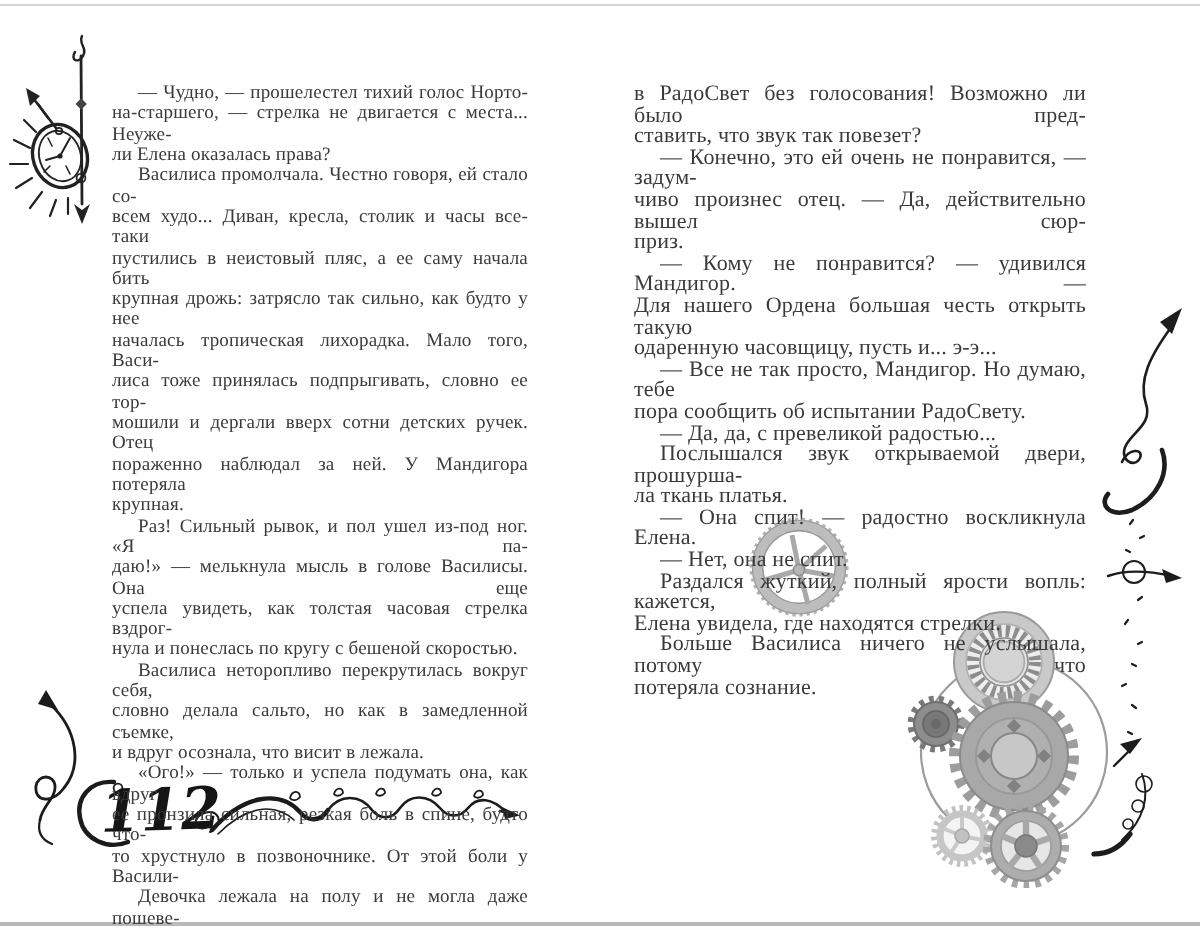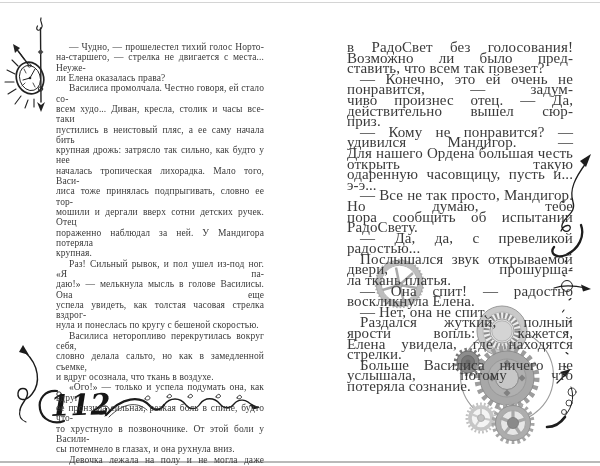--- a/index.html
+++ b/index.html
@@ -5,21 +5,21 @@
   html,body{margin:0;padding:0;background:#ffffff;}
   .book{
     position:relative;width:600px;height:466px;background:#ffffff;overflow:hidden;
     font-family:"Liberation Serif", serif;
   }
   .edge{position:absolute;left:0;width:600px;}
   .edge.top{top:2px;height:1px;background:#d4d4d4;}
   .edge.bottom{top:461px;height:2px;background:#b9b9b9;}
   .page-text{position:absolute;color:var(--text-color,#3a3a3a);}
   .page-text.left{left:56px;top:42px;width:208px;font-size:9.5px;line-height:10.32px;}
-  .page-text.right{left:317px;top:42px;width:226px;font-size:15px;line-height:10.6px;margin-left:30px;}
+  .page-text.right{left:317px;top:42px;width:226px;font-size:11px;line-height:10.6px;}
   .para{margin:0;}
   .line{
     text-align:justify;text-align-last:justify;white-space:normal;
     letter-spacing:0.1px;
   }
   .line.end{text-align-last:left;}
   .line.indent{text-indent:13px;}
   .page-number{
     position:absolute;left:50px;top:388px;
     font-family:"DejaVu Serif", serif;font-style:italic;font-weight:bold;
@@ -192,36 +192,35 @@
       </div>
       <div class="para">
         <div class="line indent">Раз! Сильный рывок, и пол ушел из-под ног. «Я па-</div>
         <div class="line">даю!» — мелькнула мысль в голове Василисы. Она еще</div>
         <div class="line">успела увидеть, как толстая часовая стрелка вздрог-</div>
         <div class="line end">нула и понеслась по кругу с бешеной скоростью.</div>
       </div>
       <div class="para">
         <div class="line indent">Василиса неторопливо перекрутилась вокруг себя,</div>
         <div class="line">словно делала сальто, но как в замедленной съемке,</div>
-        <div class="line end">и вдруг осознала, что ткань в воздухе.</div>
+        <div class="line end">и вдруг осознала, что висит в лежала.</div>
       </div>
       <div class="para">
         <div class="line indent">«Ого!» — только и успела подумать она, как вдруг</div>
         <div class="line">ее пронзила сильная, резкая боль в спине, будто что-</div>
         <div class="line">то хрустнуло в позвоночнике. От этой боли у Васили-</div>
-        <div class="line end">сы потемнело в глазах, и она рухнула вниз.</div>
       </div>
       <div class="para">
         <div class="line indent">Девочка лежала на полу и не могла даже пошеве-</div>
       </div>
     </div>
   <div class="page-text right">
       <div class="para">
         <div class="line">в РадоСвет без голосования! Возможно ли было пред-</div>
-        <div class="line end">ставить, что всем так повезет?</div>
+        <div class="line end">ставить, что звук так повезет?</div>
       </div>
       <div class="para">
         <div class="line indent">— Конечно, это ей очень не понравится, — задум-</div>
         <div class="line">чиво произнес отец. — Да, действительно вышел сюр-</div>
         <div class="line end">приз.</div>
       </div>
       <div class="para">
         <div class="line indent">— Кому не понравится? — удивился Мандигор. —</div>
         <div class="line">Для нашего Ордена большая честь открыть такую</div>
         <div class="line end">одаренную часовщицу, пусть и... э-э...</div>

